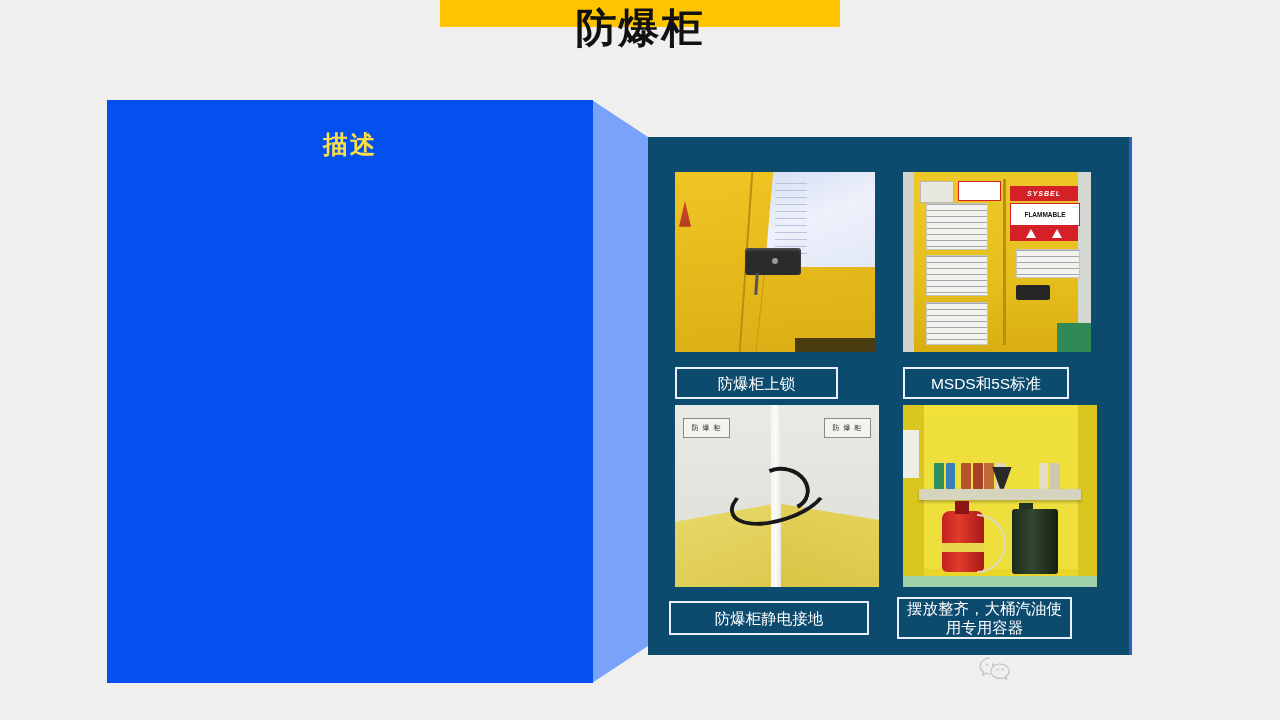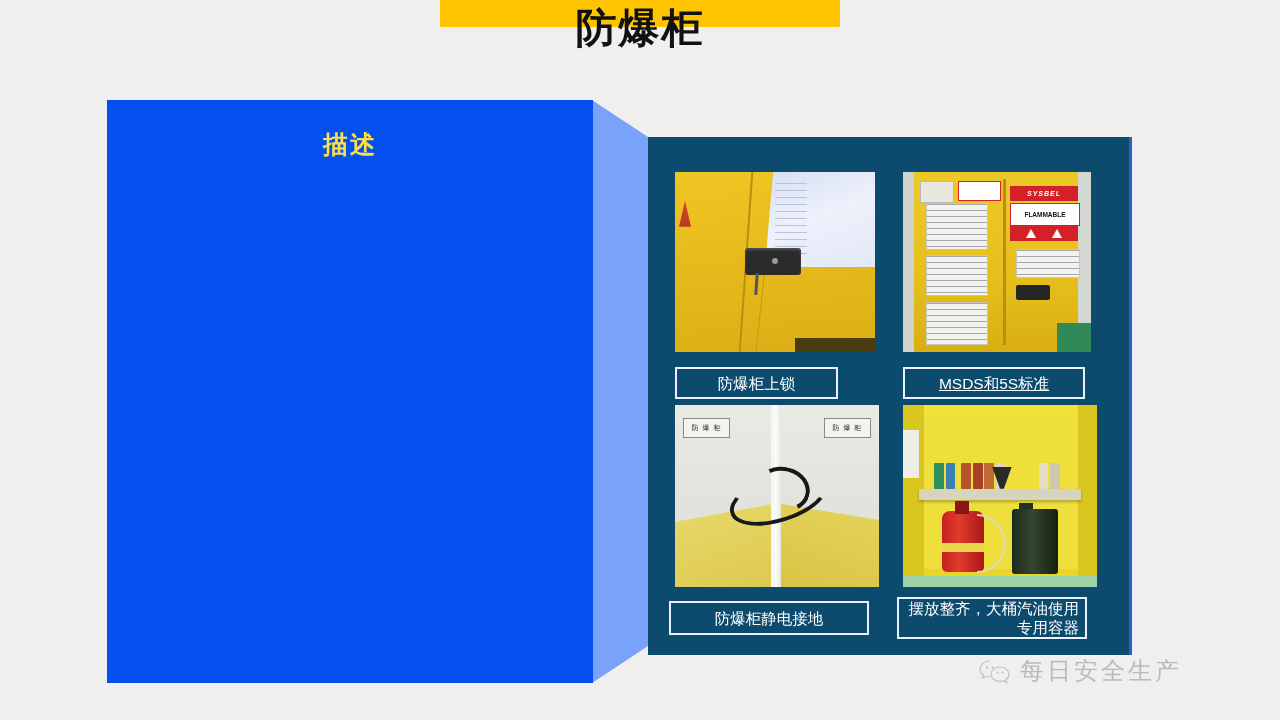--- a/index.html
+++ b/index.html
@@ -215,21 +215,21 @@
     background: #e8e8e0; border: 1px solid #b9b9ad;
   }
   .p2 .smalltag2 {
     position: absolute; left: 29%; top: 5%; width: 22%; height: 10%;
     background: #fff; border: 1px solid #d42027;
   }
   .p2 .handle {
     position: absolute; left: 60%; top: 63%; width: 18%; height: 8%;
     background: #262626; border-radius: 2px;
   }
-  .c2 { left: 255px; top: 230px; width: 182px; height: 32px; text-decoration: underline; }
+  .c2 { left: 255px; top: 230px; width: 166px; height: 32px; }
 
   
   .p3 { left: 27px; top: 268px; width: 204px; height: 182px; }
   .p3 .wall { position: absolute; inset: 0; background: linear-gradient(180deg,#e9eae4,#dcddd6); }
   .p3 .cab-l {
     position: absolute; left: 0; bottom: 0; width: 50%; height: 46%;
     background: linear-gradient(160deg,#e8d96a,#ddc94f);
     clip-path: polygon(0 22%, 100% 0, 100% 100%, 0 100%);
   }
   .p3 .cab-r {
@@ -307,21 +307,21 @@
     background: #2a2a2a; clip-path: polygon(0 0, 100% 0, 60% 100%, 40% 100%);
   }
   .p4 .label-l {
     position: absolute; left: 0; top: 14%; width: 8%; height: 26%;
     background: #eeeee4;
   }
   .p4 .floorstrip {
     position: absolute; left: 0; bottom: 0; width: 100%; height: 6%;
     background: #9fd2a8;
   }
-  .c4 { left: 249px; top: 460px; width: 190px; height: 42px; text-align: right; }
+  .c4 { left: 249px; top: 460px; width: 175px; height: 42px; }
 
   
   .watermark {
     position: absolute;
     left: 978px;
     top: 655px;
     display: flex;
     align-items: center;
     gap: 8px;
     opacity: .55;
@@ -432,16 +432,15 @@
     <span class="wm-icon">
       <svg width="34" height="26" viewBox="0 0 34 26" fill="none" stroke="#9a9a9a" stroke-width="1.2">
         <path d="M12 3C6.5 3 2 6.6 2 11c0 2.4 1.4 4.6 3.6 6L4.6 20l3.4-1.7c1.2.4 2.6.6 4 .6" fill="none"></path>
         <circle cx="9" cy="9.5" r="1.1" fill="#9a9a9a" stroke="none"></circle>
         <circle cx="15" cy="9.5" r="1.1" fill="#9a9a9a" stroke="none"></circle>
         <path d="M22 9c5 0 9 3.2 9 7.2 0 2.2-1.3 4.2-3.2 5.4l.9 2.6-3-1.5c-1.1.4-2.4.6-3.7.6-5 0-9-3.2-9-7.1S17 9 22 9z" fill="none"></path>
         <circle cx="19.6" cy="14.6" r="1" fill="#9a9a9a" stroke="none"></circle>
         <circle cx="24.6" cy="14.6" r="1" fill="#9a9a9a" stroke="none"></circle>
       </svg>
     </span>
-    <span class="wm-text">每日安全生产</span>
   </div>
 
 </div>
 
 </body></html>

